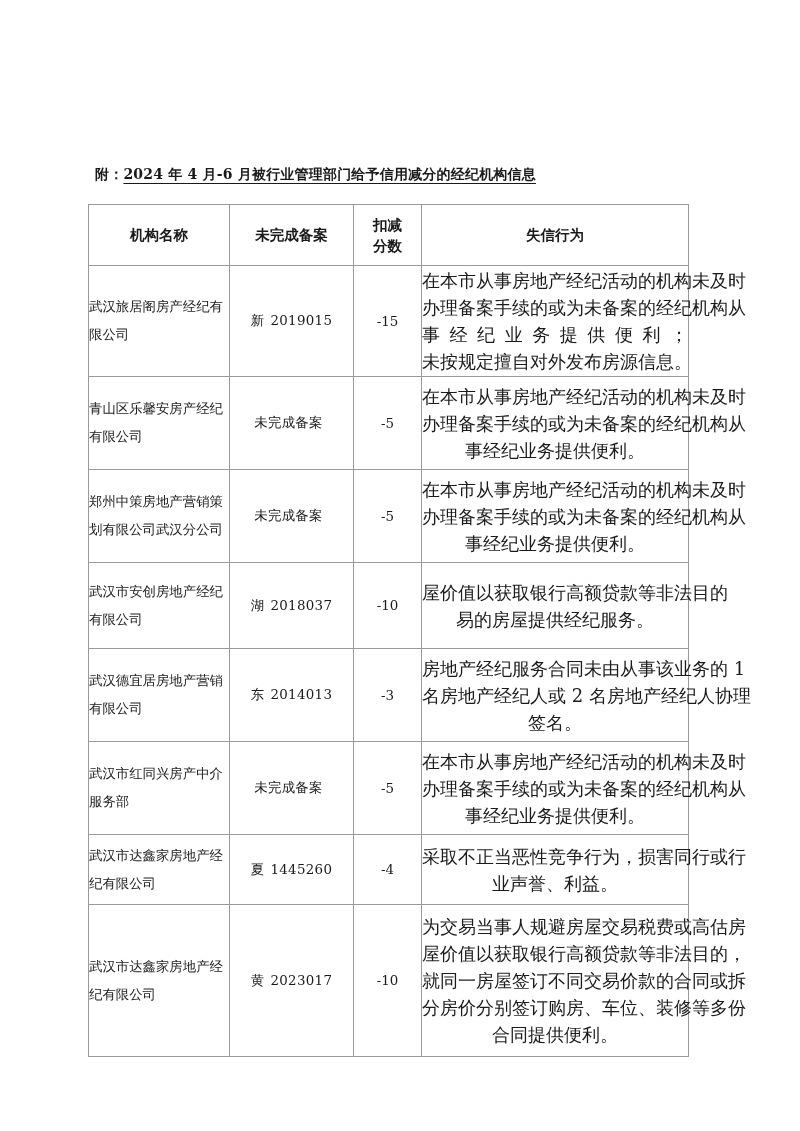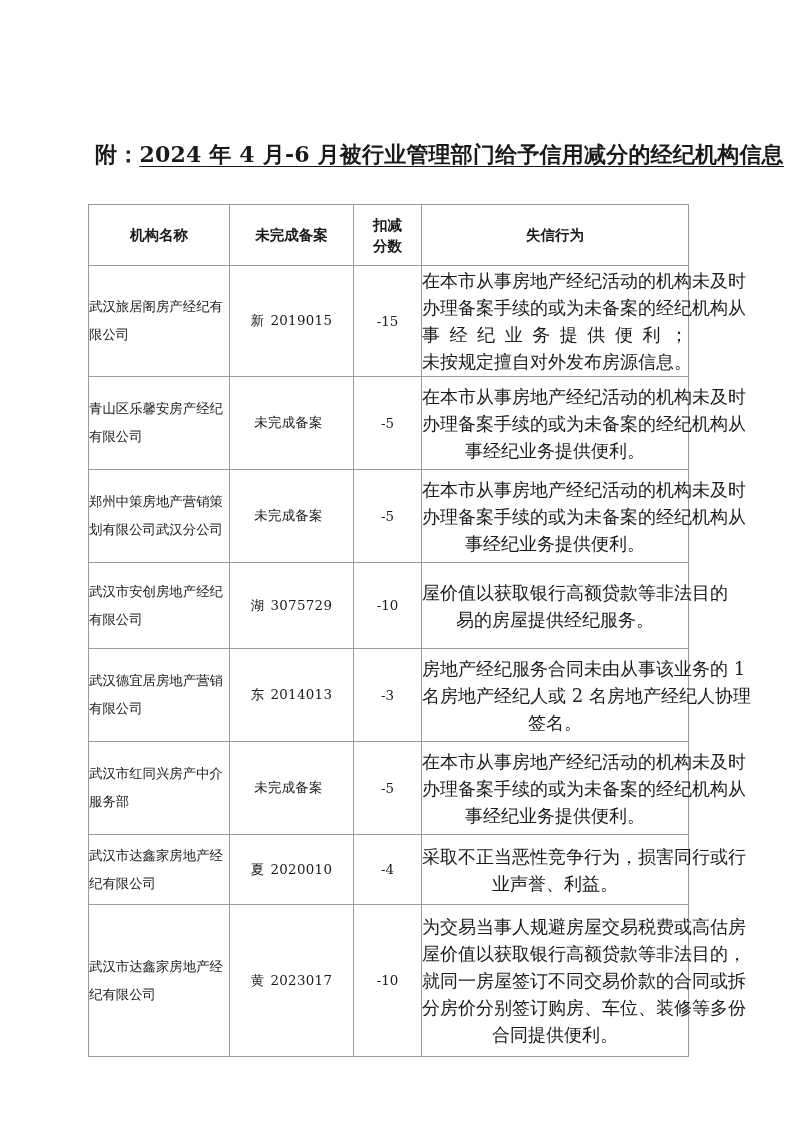--- a/index.html
+++ b/index.html
@@ -21,22 +21,22 @@
     left: 0; top: 0;
     width: 800px;
     height: 1131px;
     overflow: hidden;
   }
 
   
   .doc-title {
     position: absolute;
     left: 95px;
-    top: 141px;
-    font-size: 22px;
+    top: 161px;
+    font-size: 14px;
     font-weight: bold;
     letter-spacing: 0.2px;
     white-space: nowrap;
     line-height: 26px;
   }
   .doc-title .prefix {
     font-weight: bold;
   }
   .doc-title .underlined {
     text-decoration: underline;
@@ -165,21 +165,21 @@
           <td class="cell-reg"><span class="code-cn">未完成备案</span><span></span></td>
           <td class="cell-score">-5</td>
           <td class="cell-behav">
             <span class="ln just">在本市从事房地产经纪活动的机构未及时</span>
             <span class="ln just">办理备案手续的或为未备案的经纪机构从</span>
             <span class="ln">事经纪业务提供便利。</span>
           </td>
         </tr>
         <tr class="r4">
           <td class="cell-name">武汉市安创房地产经纪有限公司</td>
-          <td class="cell-reg"><span class="code-cn">湖</span><span>3075729</span></td>
+          <td class="cell-reg"><span class="code-cn">湖</span><span>2018037</span></td>
           <td class="cell-score">-10</td>
           <td class="cell-behav">
             <span class="ln just">屋价值以获取银行高额贷款等非法目的</span>
             <span class="ln">易的房屋提供经纪服务。</span>
           </td>
         </tr>
         <tr class="r5">
           <td class="cell-name">武汉德宜居房地产营销有限公司</td>
           <td class="cell-reg"><span class="code-cn">东</span><span>2014013</span></td>
           <td class="cell-score">-3</td>
@@ -194,21 +194,21 @@
           <td class="cell-reg"><span class="code-cn">未完成备案</span><span></span></td>
           <td class="cell-score">-5</td>
           <td class="cell-behav">
             <span class="ln just">在本市从事房地产经纪活动的机构未及时</span>
             <span class="ln just">办理备案手续的或为未备案的经纪机构从</span>
             <span class="ln">事经纪业务提供便利。</span>
           </td>
         </tr>
         <tr class="r7">
           <td class="cell-name">武汉市达鑫家房地产经纪有限公司</td>
-          <td class="cell-reg"><span class="code-cn">夏</span><span>2020010</span></td>
+          <td class="cell-reg"><span class="code-cn">夏</span><span>1445260</span></td>
           <td class="cell-score">-4</td>
           <td class="cell-behav">
             <span class="ln just">采取不正当恶性竞争行为，损害同行或行</span>
             <span class="ln">业声誉、利益。</span>
           </td>
         </tr>
         <tr class="r8">
           <td class="cell-name">武汉市达鑫家房地产经纪有限公司</td>
           <td class="cell-reg"><span class="code-cn">黄</span><span>2023017</span></td>
           <td class="cell-score">-10</td>

